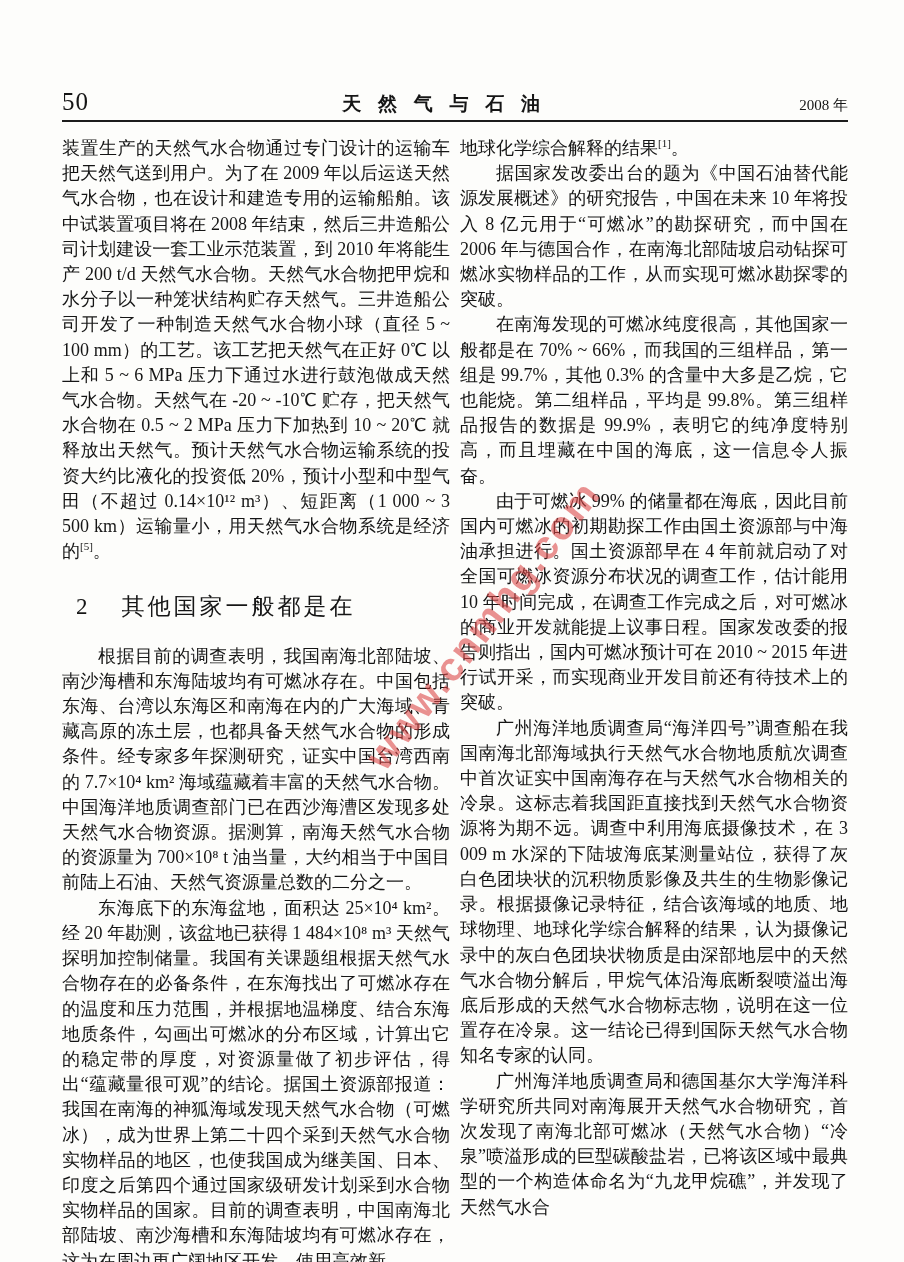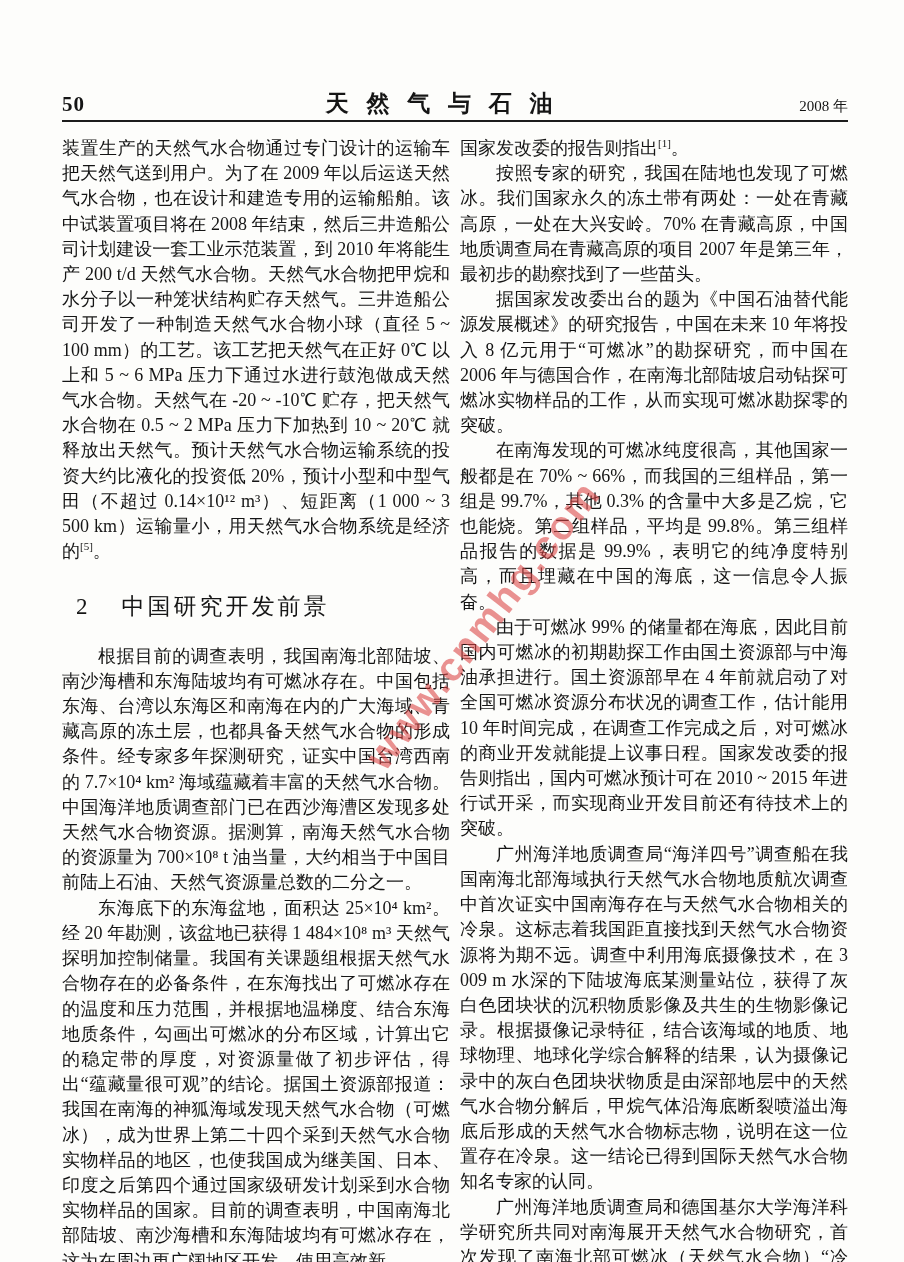--- a/index.html
+++ b/index.html
@@ -12,25 +12,25 @@
     font-family:"Liberation Serif", serif;
     color:#151515;
   }
   
   .header {
     position:absolute;
     left:62px; right:56px; top:88px;
     display:flex; align-items:baseline;
   }
   .header .pg {
-    font-size:21px; font-weight:bold; letter-spacing:1px;
+    font-size:25px; font-weight:normal; letter-spacing:1px;
   }
   .header .jt {
     flex:1; text-align:center;
-    font-size:23px; letter-spacing:6px;
+    font-size:19px; letter-spacing:6px;
     font-weight:bold;
   }
   .header .yr {
     font-size:15px;
   }
   .rule {
     position:absolute;
     left:62px; right:56px; top:120px;
     height:2px; background:#1c1c1c;
   }
@@ -86,31 +86,30 @@
     <span class="jt">天  然  气  与  石  油</span>
     <span class="yr">2008 年</span>
   </div>
   <div class="rule"></div>
 
   <div class="col col-left">
     <p><span>装置生产的天然气水合物通过专门设计的运输车把天然气送到用户。为了在 2009 年以后运送天然气水合物，也在设计和建造专用的运输船舶。该中试装置项目将在 2008 年结束，然后三井造船公司计划建设一套工业示范装置，到 2010 年将能生产 200 t/d 天然气水合物。天然气水合物把甲烷和水分子以一种笼状结构贮存天然气。三井造船公司开发了一种制造天然气水合物小球（直径 5 ~ 100 mm）的工艺。该工艺把天然气在正好 0℃ 以上和 5 ~ 6 MPa 压力下通过水进行鼓泡做成天然气水合物。天然气在 -20 ~ -10℃ 贮存，把天然气水合物在 0.5 ~ 2 MPa 压力下加热到 10 ~ 20℃ 就释放出天然气。预计天然气水合物运输系统的投资大约比液化的投资低 20%，预计小型和中型气田（不超过 0.14×10¹² m³）、短距离（1 000 ~ 3 500 km）运输量小，用天然气水合物系统是经济的</span><sup class="cite">[5]</sup><span>。</span></p>
 
     <h2 class="heading">
       <span class="num">2</span>
-      <span>中国研究开发前景</span>
+      <span>其他国家一般都是在</span>
     </h2>
 
     <p class="indent">根据目前的调查表明，我国南海北部陆坡、南沙海槽和东海陆坡均有可燃冰存在。中国包括东海、台湾以东海区和南海在内的广大海域、青藏高原的冻土层，也都具备天然气水合物的形成条件。经专家多年探测研究，证实中国台湾西南的 7.7×10⁴ km² 海域蕴藏着丰富的天然气水合物。中国海洋地质调查部门已在西沙海漕区发现多处天然气水合物资源。据测算，南海天然气水合物的资源量为 700×10⁸ t 油当量，大约相当于中国目前陆上石油、天然气资源量总数的二分之一。</p>
     <p class="indent">东海底下的东海盆地，面积达 25×10⁴ km²。经 20 年勘测，该盆地已获得 1 484×10⁸ m³ 天然气探明加控制储量。我国有关课题组根据天然气水合物存在的必备条件，在东海找出了可燃冰存在的温度和压力范围，并根据地温梯度、结合东海地质条件，勾画出可燃冰的分布区域，计算出它的稳定带的厚度，对资源量做了初步评估，得出“蕴藏量很可观”的结论。据国土资源部报道：我国在南海的神狐海域发现天然气水合物（可燃冰），成为世界上第二十四个采到天然气水合物实物样品的地区，也使我国成为继美国、日本、印度之后第四个通过国家级研发计划采到水合物实物样品的国家。目前的调查表明，中国南海北部陆坡、南沙海槽和东海陆坡均有可燃冰存在，这为在周边更广阔地区开发、使用高效新</p>
   </div>
 
   <div class="col col-right">
-    <p><span>国家发改委的报告则指出</span><sup class="cite">[1]</sup><span>。</span></p>
+    <p><span>地球化学综合解释的结果</span><sup class="cite">[1]</sup><span>。</span></p>
 
-    <p class="indent">按照专家的研究，我国在陆地也发现了可燃冰。我们国家永久的冻土带有两处：一处在青藏高原，一处在大兴安岭。70% 在青藏高原，中国地质调查局在青藏高原的项目 2007 年是第三年，最初步的勘察找到了一些苗头。</p>
     <p class="indent">据国家发改委出台的题为《中国石油替代能源发展概述》的研究报告，中国在未来 10 年将投入 8 亿元用于“可燃冰”的勘探研究，而中国在 2006 年与德国合作，在南海北部陆坡启动钻探可燃冰实物样品的工作，从而实现可燃冰勘探零的突破。</p>
     <p class="indent">在南海发现的可燃冰纯度很高，其他国家一般都是在 70% ~ 66%，而我国的三组样品，第一组是 99.7%，其他 0.3% 的含量中大多是乙烷，它也能烧。第二组样品，平均是 99.8%。第三组样品报告的数据是 99.9%，表明它的纯净度特别高，而且埋藏在中国的海底，这一信息令人振奋。</p>
     <p class="indent">由于可燃冰 99% 的储量都在海底，因此目前国内可燃冰的初期勘探工作由国土资源部与中海油承担进行。国土资源部早在 4 年前就启动了对全国可燃冰资源分布状况的调查工作，估计能用 10 年时间完成，在调查工作完成之后，对可燃冰的商业开发就能提上议事日程。国家发改委的报告则指出，国内可燃冰预计可在 2010 ~ 2015 年进行试开采，而实现商业开发目前还有待技术上的突破。</p>
     <p class="indent">广州海洋地质调查局“海洋四号”调查船在我国南海北部海域执行天然气水合物地质航次调查中首次证实中国南海存在与天然气水合物相关的冷泉。这标志着我国距直接找到天然气水合物资源将为期不远。调查中利用海底摄像技术，在 3 009 m 水深的下陆坡海底某测量站位，获得了灰白色团块状的沉积物质影像及共生的生物影像记录。根据摄像记录特征，结合该海域的地质、地球物理、地球化学综合解释的结果，认为摄像记录中的灰白色团块状物质是由深部地层中的天然气水合物分解后，甲烷气体沿海底断裂喷溢出海底后形成的天然气水合物标志物，说明在这一位置存在冷泉。这一结论已得到国际天然气水合物知名专家的认同。</p>
     <p class="indent">广州海洋地质调查局和德国基尔大学海洋科学研究所共同对南海展开天然气水合物研究，首次发现了南海北部可燃冰（天然气水合物）“冷泉”喷溢形成的巨型碳酸盐岩，已将该区域中最典型的一个构造体命名为“九龙甲烷礁”，并发现了天然气水合</p>
   </div>
 
   <div class="watermark">www.cnmhg.com</div>
 
 </div>

